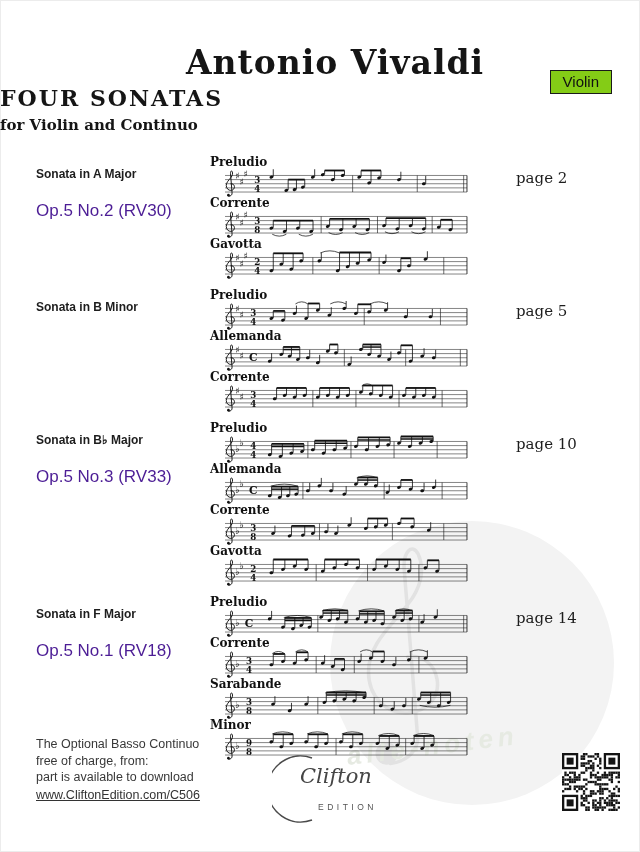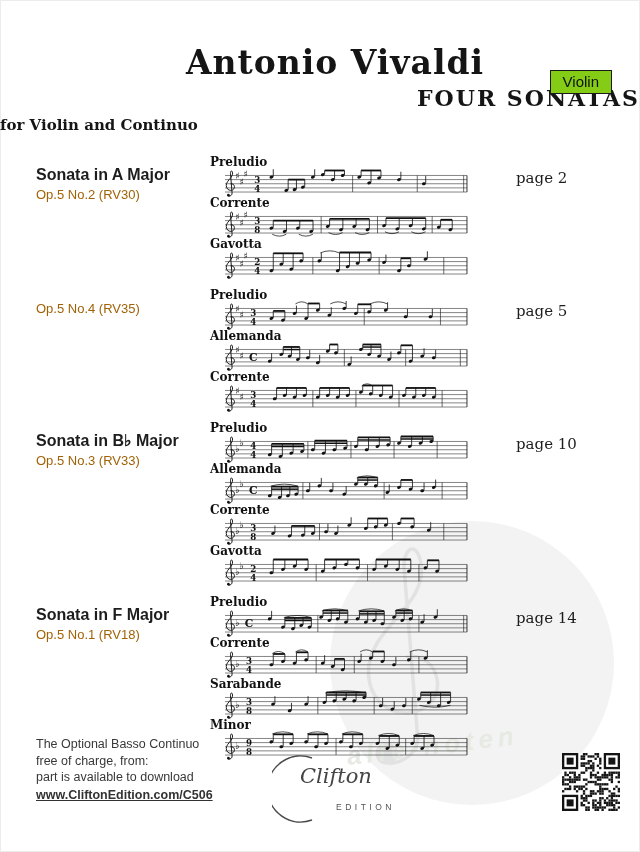--- a/index.html
+++ b/index.html
@@ -6,47 +6,47 @@
   .page{position:relative;width:640px;height:852px;background:#fff;overflow:hidden;
         font-family:"Liberation Sans",sans-serif;color:#1a1a1a;box-shadow:inset 0 0 0 1px #ececec;}
   
   .watermark{position:absolute;left:300px;top:515px;z-index:0;}
   
   .content{position:relative;z-index:1;}
   .badge{position:absolute;top:26px;right:28px;border:1.5px solid #1a1a1a;
          padding:2px 12px 3px;font-size:15px;color:#111;background:#84cc16;}
   .composer{margin-top:44px;text-align:center;font-family:"DejaVu Serif",serif;
             font-weight:700;font-size:33px;letter-spacing:1px;line-height:38px;color:#151515;padding-left:30px;}
-  .work-title{text-align:right;font-family:"DejaVu Serif",serif;font-weight:700;
-              font-size:22px;letter-spacing:2px;line-height:26px;margin-top:3px;color:#151515;padding-left:23px;}
+  .work-title{text-align:left;font-family:"DejaVu Serif",serif;font-weight:700;
+              font-size:22px;letter-spacing:2px;line-height:26px;margin-top:3px;color:#151515;}
   .subtitle{text-align:left;font-family:"DejaVu Serif",serif;font-weight:700;
             font-size:15px;line-height:19px;margin-top:5px;color:#151515;}
   
   .index{margin-top:21px;}
   .sonata-row{display:flex;align-items:flex-start;}
   .sonata-row + .sonata-row{margin-top:10px;}
   .col-left{width:196px;padding-left:36px;box-sizing:border-box;padding-top:9px;}
-  .sonata-title{font-size:16px;font-weight:700;color:#1d1d1d;line-height:19px;}
-  .sonata-opus{font-size:13px;color:#a16207;line-height:17px;margin-top:2px;}
+  .sonata-title{font-size:12px;font-weight:700;color:#1d1d1d;line-height:19px;}
+  .sonata-opus{font-size:17px;color:#4c1d95;line-height:17px;margin-top:18px;}
   .col-mid{width:320px;}
   .mv{height:41px;}
   .mv-label{font-family:"DejaVu Serif",serif;font-weight:700;font-size:12px;
             line-height:12px;margin-left:14px;color:#111;}
   .mv svg{display:block;}
   .col-right{width:92px;padding-top:13px;}
   .page-label{font-family:"DejaVu Serif",serif;font-size:15px;color:#1d1d1d;}
   
   .footer-note{position:absolute;left:36px;top:736px;width:210px;font-size:12.5px;
                line-height:16.5px;color:#383838;z-index:1;}
-  .footer-url{font-weight:700;text-decoration:underline;color:#333;display:inline-block;margin-top:1px;}
+  .footer-url{font-weight:400;text-decoration:underline;color:#333;display:inline-block;margin-top:1px;}
   .logo{position:absolute;left:272px;top:752px;width:120px;height:80px;z-index:1;}
   .logo svg{position:absolute;left:0;top:2px;}
   .logo-name{position:absolute;left:28px;top:12px;font-family:"DejaVu Serif",serif;
              font-style:italic;font-size:21px;color:#454545;}
-  .logo-sub{position:absolute;left:64px;top:50px;font-size:8.5px;letter-spacing:3.5px;color:#555;}
+  .logo-sub{position:absolute;left:46px;top:50px;font-size:8.5px;letter-spacing:3.5px;color:#555;}
   .qr{position:absolute;right:20px;top:753px;z-index:1;}
 </style>
 </head>
 <body>
 
 <div class="page">
 
   <svg class="watermark" width="340" height="310" viewBox="0 0 340 310">
     <circle cx="172" cy="148" r="142" fill="#f3f3f3"></circle>
     <g transform="translate(30,2) scale(7)" fill="none" stroke="#e2e2e2" stroke-width="0.5" stroke-linecap="round">
@@ -230,21 +230,21 @@
                 <path d="M119 4.5 Q 130.5 -0.5 142 4.5" fill="none" stroke="#111" stroke-width="0.9"></path>
               </svg>
             </div>
           </div>
           <div class="col-right">
             <div class="page-label">page 2</div>
           </div>
         </div>
         <div class="sonata-row">
           <div class="col-left">
-            <div class="sonata-opus">Op.5 No.4 (RV35)</div>
+            <div class="sonata-title">Sonata in B Minor</div>
           </div>
           <div class="col-mid">
             <div class="mv">
               <div class="mv-label">Preludio</div>
               <svg viewBox="0 1 300 35" width="300" height="29">
                 <line x1="4" y1="10" x2="296" y2="10" stroke="#2b2b2b" stroke-width="0.7"></line>
                 <line x1="4" y1="15" x2="296" y2="15" stroke="#2b2b2b" stroke-width="0.7"></line>
                 <line x1="4" y1="20" x2="296" y2="20" stroke="#2b2b2b" stroke-width="0.7"></line>
                 <line x1="4" y1="25" x2="296" y2="25" stroke="#2b2b2b" stroke-width="0.7"></line>
                 <line x1="4" y1="30" x2="296" y2="30" stroke="#2b2b2b" stroke-width="0.7"></line>

